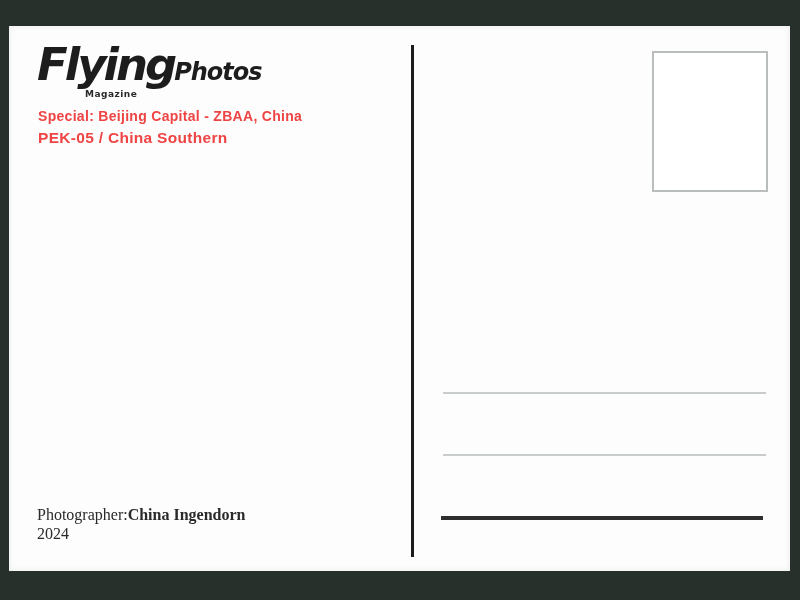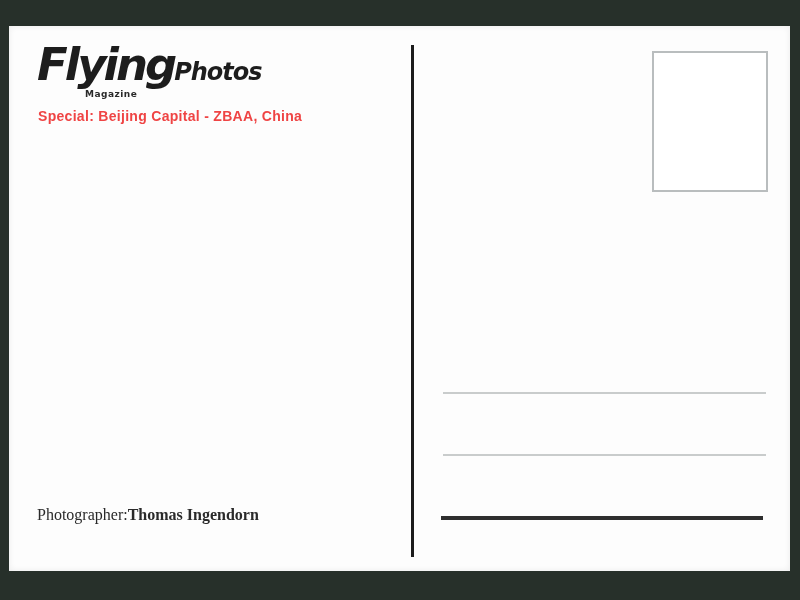--- a/index.html
+++ b/index.html
@@ -130,24 +130,26 @@
 <div class="stage">
   <div class="postcard">
 
     <div class="logo-block">
       <span class="logo-flying">Flying</span><span class="logo-photos">Photos</span>
     </div>
     <div class="logo-magazine">Magazine</div>
 
     <div class="info-lines">
       <p class="line-special">Special: Beijing Capital - ZBAA, China</p>
+      <p class="line-flight">PEK-05 / China Southern</p>
     </div>
 
     <div class="credit-block">
-      <div><span>Photographer:</span><span class="credit-name">Thomas Ingendorn</span></div>
+      <div><span>Photographer:</span><span class="credit-name">China Ingendorn</span></div>
+      <div>2024</div>
     </div>
 
     <div class="divider"></div>
     <div class="stamp-box"></div>
     <div class="addr-line addr-line-1"></div>
     <div class="addr-line addr-line-2"></div>
     <div class="addr-line-3"></div>
 
   </div>
 </div>

